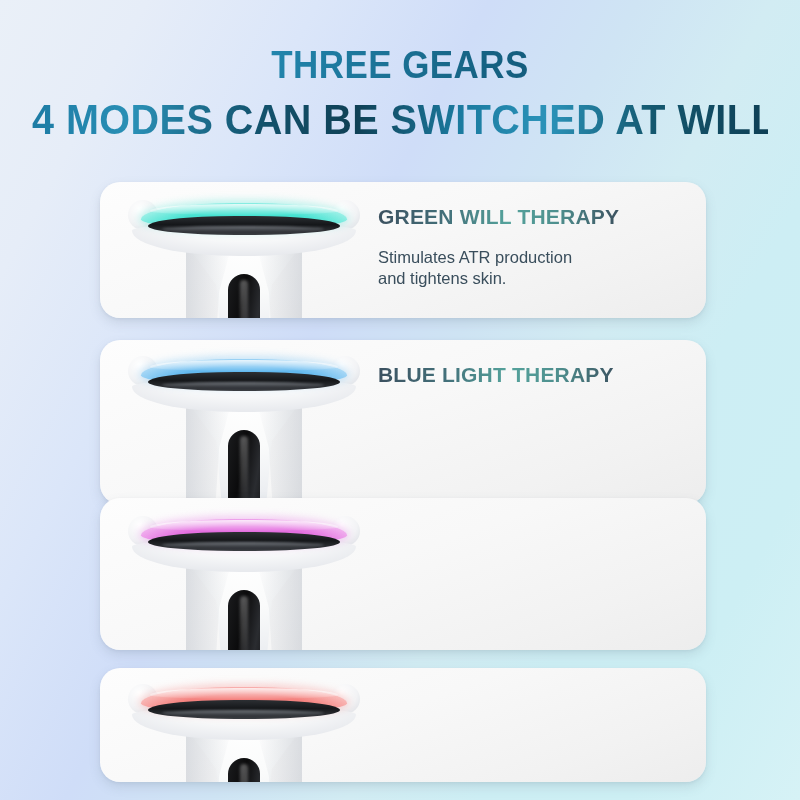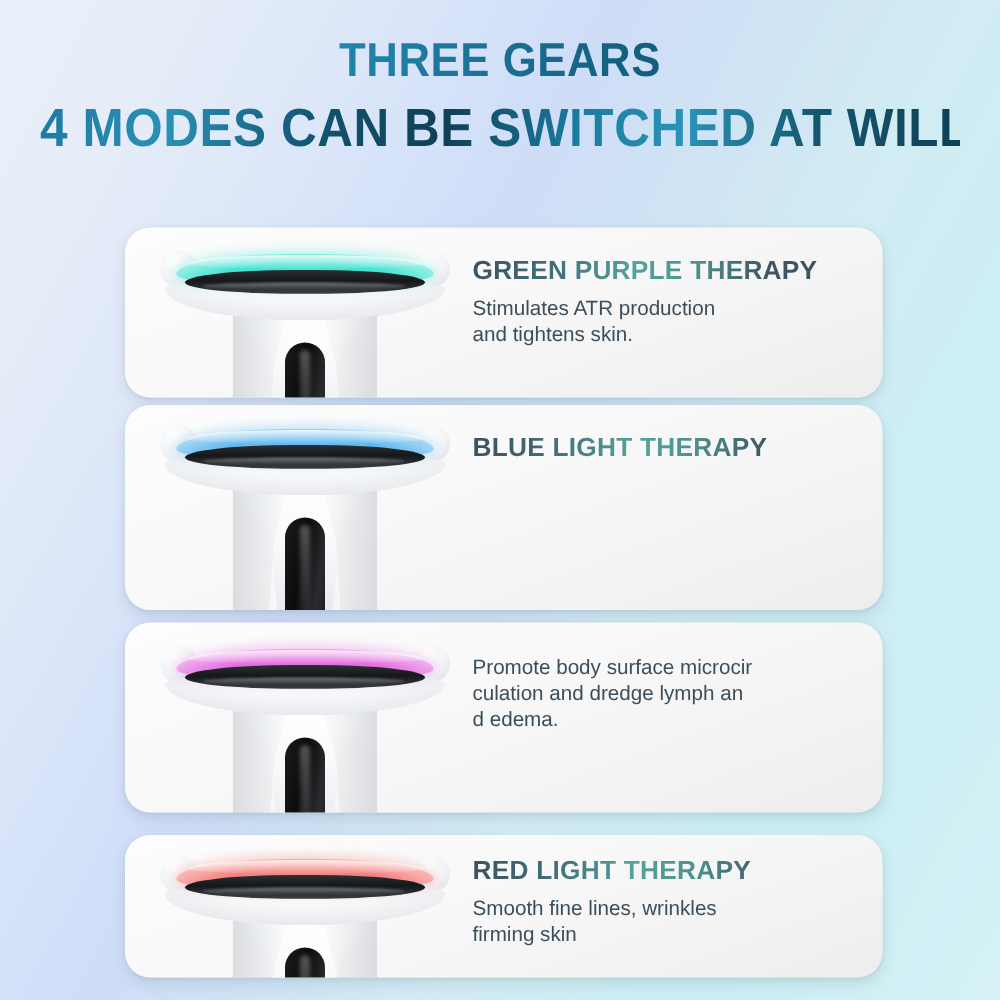--- a/index.html
+++ b/index.html
@@ -23,21 +23,21 @@
         #d2ecf3 63%,
         #cdeef4 74%,
         #cdeff4 86%,
         #d6f2f6 100%);
     overflow:hidden;
   }
 
   
   .heading-block {
     position:absolute;
-    top:28px; left:0; width:800px;
+    top:44px; left:0; width:800px;
     text-align:center;
   }
   .head-line {
     font-family:"Liberation Sans Narrow","Liberation Sans", sans-serif;
     font-weight:bold;
     letter-spacing:0.5px;
     line-height:1.12;
     white-space:nowrap;
     -webkit-background-clip:text;
     background-clip:text;
@@ -70,21 +70,21 @@
     width:606px;
     border-radius:20px;
     background:
       linear-gradient(160deg,#fdfdfd 0%,#f8f8f8 45%,#f2f2f2 78%,#ededed 100%);
     box-shadow:
       0 5px 11px rgba(96,110,130,0.17),
       0 1px 3px rgba(96,110,130,0.10);
     overflow:hidden;
   }
   .card-1 { top:182px;  height:136px; }
-  .card-2 { top:324px;  height:164px; }
+  .card-2 { top:340px;  height:164px; }
   .card-3 { top:498px;  height:152px; }
   .card-4 { top:668px;  height:114px; }
 
   
   .device-wrap {
     position:absolute;
     left:18px;
     bottom:0;
     width:252px;
     height:100%;
@@ -216,21 +216,21 @@
     letter-spacing:0.2px;
     line-height:1.2;
     white-space:nowrap;
     color:#3d5160;
     background-image:linear-gradient(90deg,#3c5160 0%,#43707a 22%,#55a39c 42%,#4e8f8e 58%,#3d5663 76%,#3a4d5a 100%);
     -webkit-background-clip:text;
     background-clip:text;
     -webkit-text-fill-color:transparent;
   }
   .card-desc {
-    margin-top:8px;
+    margin-top:18px;
     font-size:16.5px;
     line-height:1.28;
     color:#3a4e5c;
     white-space:pre-line;
   }
 </style>
 </head>
 <body>
 
 <div id="page">
@@ -255,21 +255,21 @@
           <div class="dev-tip-r"></div>
           <div class="dev-lip"></div>
           <div class="dev-led" style="background: radial-gradient(90% 170% at 50% 100%, rgb(70, 227, 210) 0%, rgb(70, 227, 210) 42%, rgba(255, 255, 255, 0.85) 88%, rgb(255, 255, 255) 100%); box-shadow: rgba(70, 227, 210, 0.4) 0px 0px 9px 2px;"></div>
           <div class="dev-led-gloss"></div>
           <div class="dev-darkbar"></div>
           <div class="dev-darkbar-hl"></div>
         </div>
       </div>
     </div>
     <div class="card-text">
-      <div class="card-title">GREEN PURPLE THERAPY</div>
+      <div class="card-title">GREEN WILL THERAPY</div>
       <div class="card-desc">Stimulates ATR production
 and tightens skin.</div>
     </div>
   </div>
 
   <div class="card card-2">
     <div class="device-wrap">
       <div class="device">
         <div class="dev-stem">
           <div class="dev-stem-shape"></div>
@@ -309,23 +309,20 @@
           <div class="dev-tip-r"></div>
           <div class="dev-lip"></div>
           <div class="dev-led" style="background: radial-gradient(90% 170% at 50% 100%, rgb(228, 111, 224) 0%, rgb(228, 111, 224) 42%, rgba(255, 255, 255, 0.85) 88%, rgb(255, 255, 255) 100%); box-shadow: rgba(228, 111, 224, 0.4) 0px 0px 9px 2px;"></div>
           <div class="dev-led-gloss"></div>
           <div class="dev-darkbar"></div>
           <div class="dev-darkbar-hl"></div>
         </div>
       </div>
     </div>
     <div class="card-text">
-      <div class="card-desc">Promote body surface microcir
-culation and dredge lymph an
-d edema.</div>
     </div>
   </div>
 
   <div class="card card-4">
     <div class="device-wrap">
       <div class="device">
         <div class="dev-stem">
           <div class="dev-stem-shape"></div>
           <div class="dev-stem-sh-l"></div>
           <div class="dev-stem-sh-r"></div>
@@ -336,20 +333,15 @@
           <div class="dev-tip-l"></div>
           <div class="dev-tip-r"></div>
           <div class="dev-lip"></div>
           <div class="dev-led" style="background: radial-gradient(90% 170% at 50% 100%, rgb(244, 130, 127) 0%, rgb(244, 130, 127) 42%, rgba(255, 255, 255, 0.85) 88%, rgb(255, 255, 255) 100%); box-shadow: rgba(244, 130, 127, 0.4) 0px 0px 9px 2px;"></div>
           <div class="dev-led-gloss"></div>
           <div class="dev-darkbar"></div>
           <div class="dev-darkbar-hl"></div>
         </div>
       </div>
     </div>
-    <div class="card-text">
-      <div class="card-title">RED LIGHT THERAPY</div>
-      <div class="card-desc">Smooth fine lines, wrinkles
-firming skin</div>
-    </div>
   </div>
 
 </div>
 
 </body></html>

